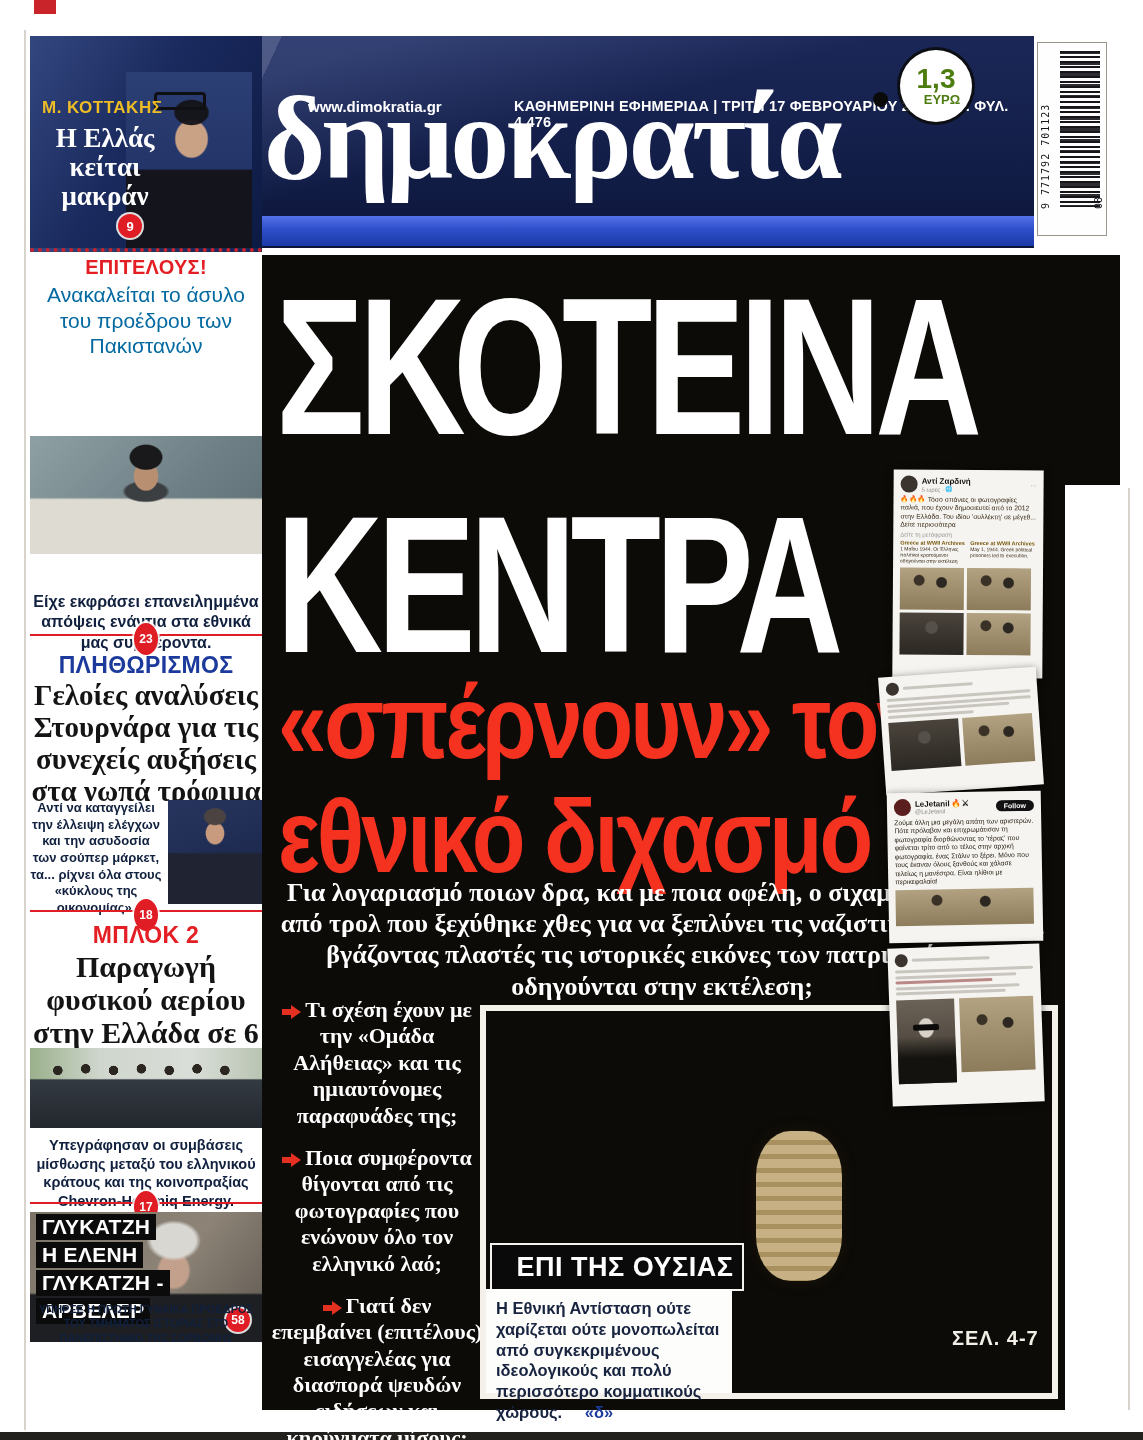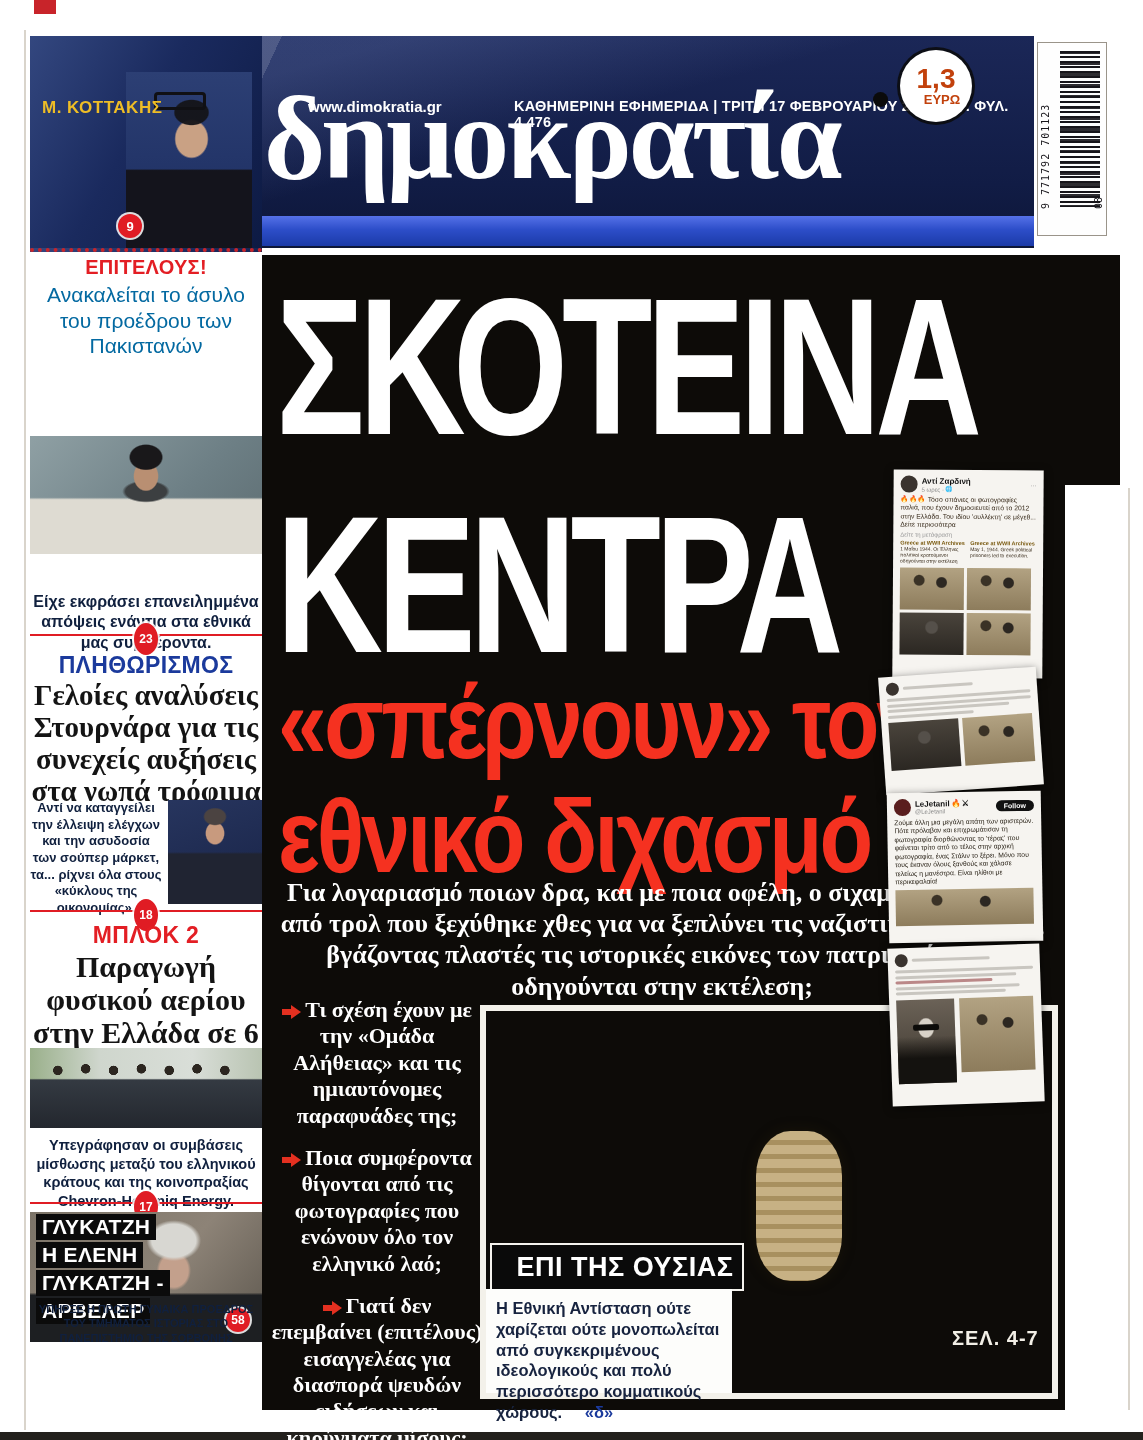--- a/index.html
+++ b/index.html
@@ -37,21 +37,21 @@
      background:
        linear-gradient(115deg,rgba(255,255,255,.14) 0 18px,rgba(255,255,255,0) 18px 60px),
        linear-gradient(165deg,rgba(120,140,200,.25) 10%,rgba(0,0,0,0) 40%),
        linear-gradient(180deg,#1b2757 0%,#111c45 70%,#0d1638 100%);}
   .masthead .stripe{left:0;bottom:2px;width:100%;height:30px;
      background:linear-gradient(180deg,#5571e8 0%,#2d4ec9 45%,#1b3aa8 100%);}
   .masthead .website{left:46px;top:62px;color:#fff;font-weight:700;font-size:15px;}
   .masthead .issueline{left:252px;top:62px;color:#fff;font-weight:700;font-size:14.5px;letter-spacing:.2px;}
   .masthead .dot{right:146px;top:56px;width:15px;height:15px;border-radius:50%;background:#0b0b0b;}
   .masthead .price{right:62px;top:14px;width:72px;height:72px;border-radius:50%;background:#fff;
-     display:flex;flex-direction:column;align-items:center;justify-content:center;color:#c2410c;
+     display:flex;flex-direction:column;align-items:center;justify-content:center;color:#4d7c0f;
      box-shadow:0 0 0 3px rgba(10,10,10,.85);}
   .masthead .price .v{font-size:28px;font-weight:900;line-height:1;}
   .masthead .price .c{font-size:13px;font-weight:900;line-height:1.1;margin-left:12px;}
   .masthead .logo{left:2px;top:44px;width:770px;color:#ffffff;font-weight:700;
      font-size:118px;line-height:1;letter-spacing:-3px;z-index:3;}
 
   
   .barcode{left:1037px;top:42px;width:68px;height:192px;background:#fefefe;border:1px solid #9a948a;}
   .barcode .bars{left:22px;top:8px;width:40px;height:156px;
      background:
@@ -181,20 +181,23 @@
 
 <div class="abs page-edge-left"></div>
 <div class="abs page-edge-right"></div>
 <div class="abs page-bottom"></div>
 <div class="abs corner-red"></div>
 
 <div class="abs colbox">
   <div class="abs photo"></div>
   <div class="abs glasses"></div>
   <div class="abs name">Μ. ΚΟΤΤΑΚΗΣ</div>
+  <div class="abs title serif">Η Ελλάς
+κείται
+μακράν</div>
   <div class="abs badge">9</div>
 </div>
 
 <div class="abs masthead">
   <div class="abs stripe"></div>
   <div class="abs website">www.dimokratia.gr</div>
   <div class="abs issueline">ΚΑΘΗΜΕΡΙΝΗ ΕΦΗΜΕΡΙΔΑ | ΤΡΙΤΗ 17 ΦΕΒΡΟΥΑΡΙΟΥ 2026 | ΑΡ. ΦΥΛ. 4.476</div>
   <div class="abs dot"></div>
   <div class="abs price">
     <div class="v">1,3</div>

